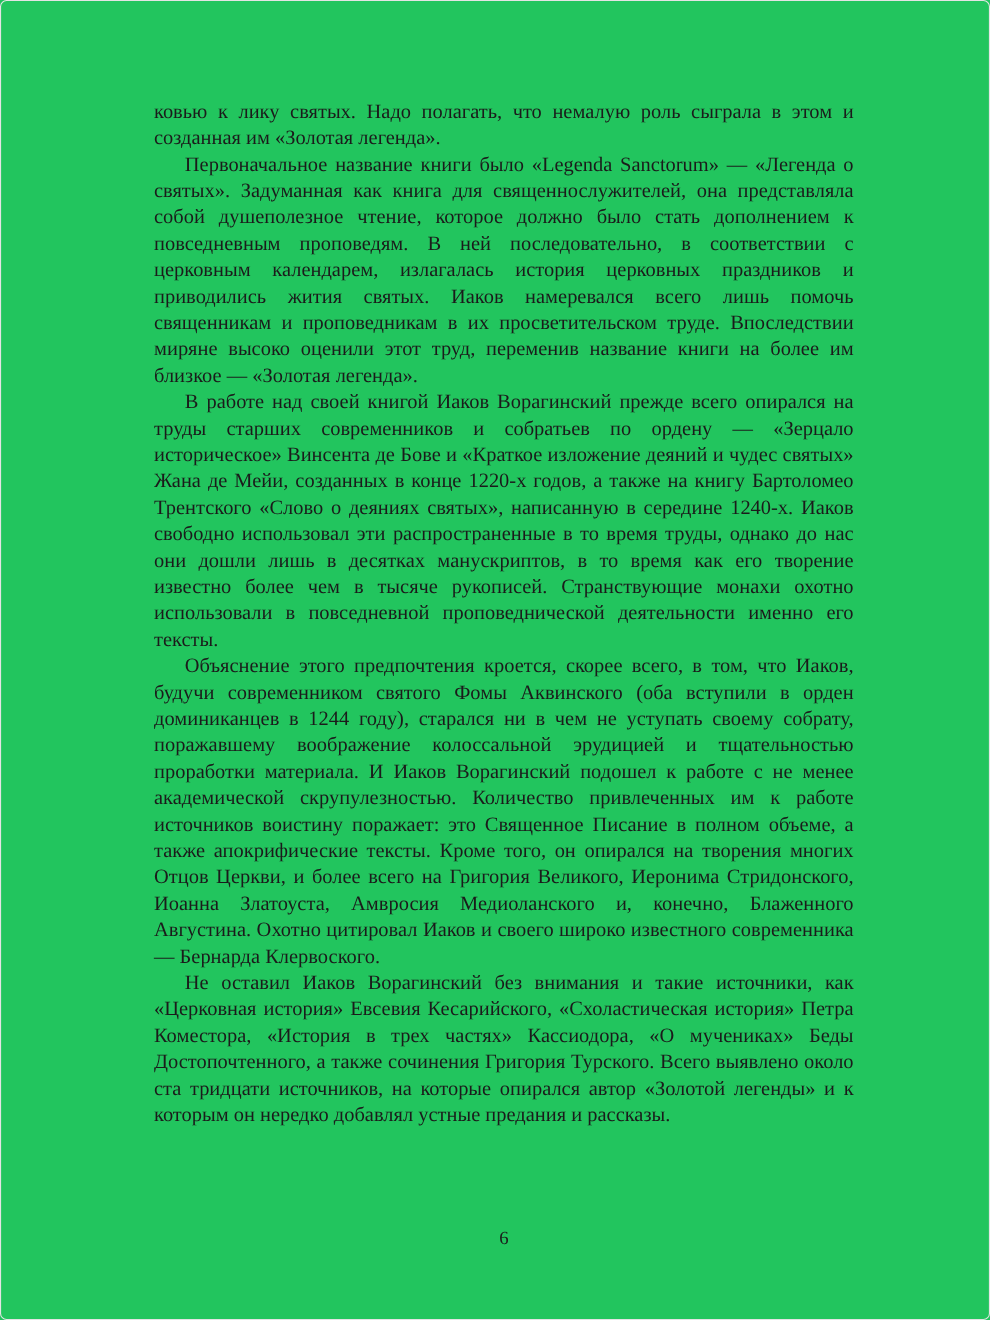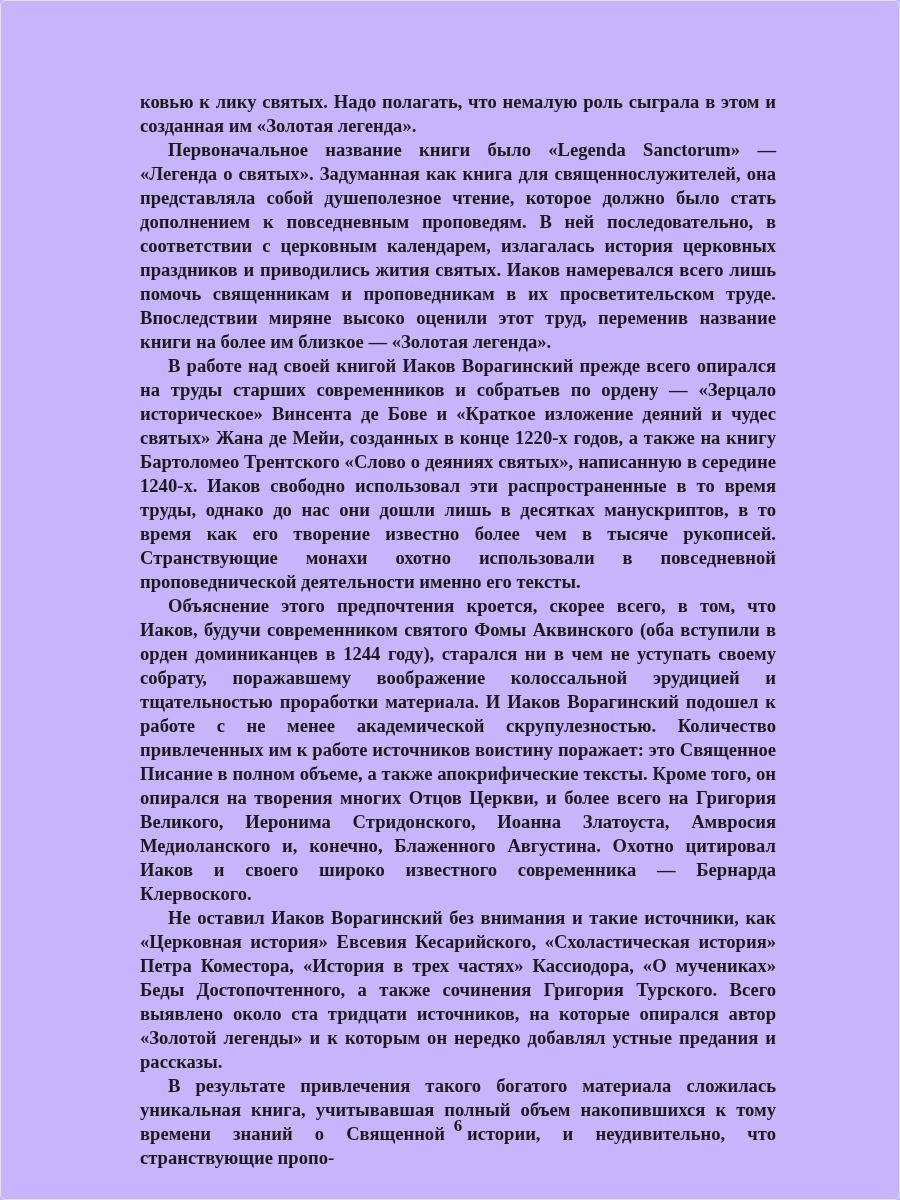--- a/index.html
+++ b/index.html
@@ -4,25 +4,24 @@
 <style>
   html, body {
     margin: 0;
     padding: 0;
     background: #ffffff;
   }
   .page {
     position: relative;
     width: 900px;
     height: 1200px;
-    background: #c4b5fd;
+    background: #22c55e;
     overflow: hidden;
     font-family: "Liberation Serif", "DejaVu Serif", serif;
     color: #1b1b1b;
-    font-weight: bold;
   }
   .page-frame {
     position: absolute;
     inset: 0;
     border: 1px solid #e4e4e4;
     border-radius: 6px;
     pointer-events: none;
   }
   .text-block {
     position: absolute;
@@ -60,19 +59,18 @@
 
 <div class="page">
   <div class="page-frame"></div>
 
   <main class="text-block">
     <p class="para no-indent">ковью к лику святых. Надо полагать, что немалую роль сыграла в этом и созданная им «Золотая легенда».</p>
     <p class="para indent">Первоначальное название книги было «Legenda Sanctorum» — «Легенда о святых». Задуманная как книга для священнослужителей, она представляла собой душеполезное чтение, которое должно было стать дополнением к повседневным проповедям. В ней последовательно, в соответствии с церковным календарем, излагалась история церковных праздников и приводились жития святых. Иаков намеревался всего лишь помочь священникам и проповедникам в их просветительском труде. Впоследствии миряне высоко оценили этот труд, переменив название книги на более им близкое — «Золотая легенда».</p>
     <p class="para indent">В работе над своей книгой Иаков Ворагинский прежде всего опирался на труды старших современников и собратьев по ордену — «Зерцало историческое» Винсента де Бове и «Краткое изложение деяний и чудес святых» Жана де Мейи, созданных в конце 1220-х годов, а также на книгу Бартоломео Трентского «Слово о деяниях святых», написанную в середине 1240-х. Иаков свободно использовал эти распространенные в то время труды, однако до нас они дошли лишь в десятках манускриптов, в то время как его творение известно более чем в тысяче рукописей. Странствующие монахи охотно использовали в повседневной проповеднической деятельности именно его тексты.</p>
     <p class="para indent">Объяснение этого предпочтения кроется, скорее всего, в том, что Иаков, будучи современником святого Фомы Аквинского (оба вступили в орден доминиканцев в 1244 году), старался ни в чем не уступать своему собрату, поражавшему воображение колоссальной эрудицией и тщательностью проработки материала. И Иаков Ворагинский подошел к работе с не менее академической скрупулезностью. Количество привлеченных им к работе источников воистину поражает: это Священное Писание в полном объеме, а также апокрифические тексты. Кроме того, он опирался на творения многих Отцов Церкви, и более всего на Григория Великого, Иеронима Стридонского, Иоанна Златоуста, Амвросия Медиоланского и, конечно, Блаженного Августина. Охотно цитировал Иаков и своего широко известного современника — Бернарда Клервоского.</p>
     <p class="para indent">Не оставил Иаков Ворагинский без внимания и такие источники, как «Церковная история» Евсевия Кесарийского, «Схоластическая история» Петра Коместора, «История в трех частях» Кассиодора, «О мучениках» Беды Достопочтенного, а также сочинения Григория Турского. Всего выявлено около ста тридцати источников, на которые опирался автор «Золотой легенды» и к которым он нередко добавлял устные предания и рассказы.</p>
-    <p class="para indent">В результате привлечения такого богатого материала сложилась уникальная книга, учитывавшая полный объем накопившихся к тому времени знаний о Священной истории, и неудивительно, что странствующие пропо-</p>
   </main>
 
   <footer class="page-footer">
     <span class="page-number">6</span>
   </footer>
 </div>
 
 </body></html>

